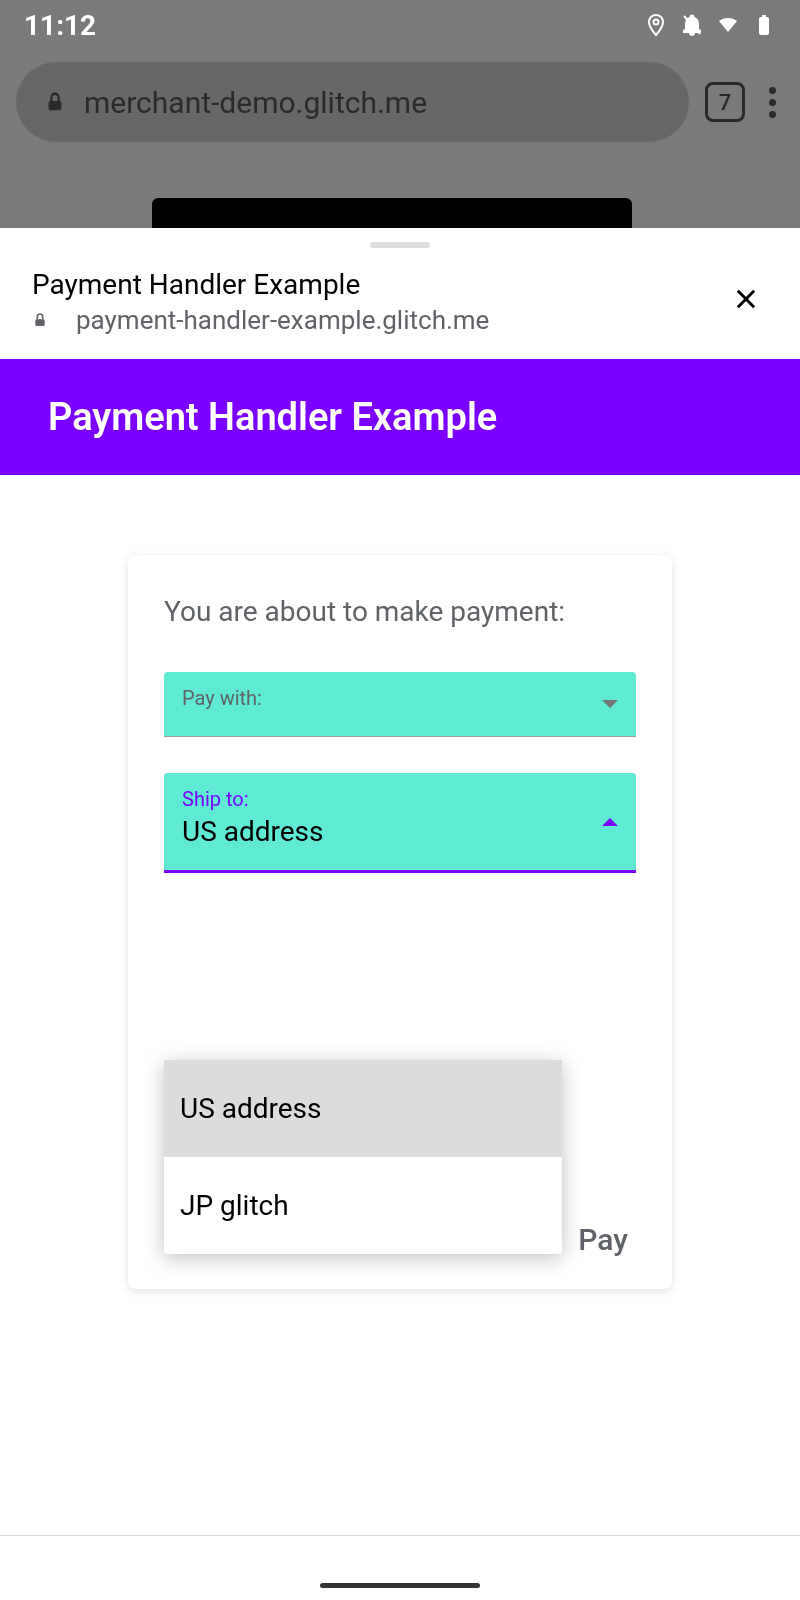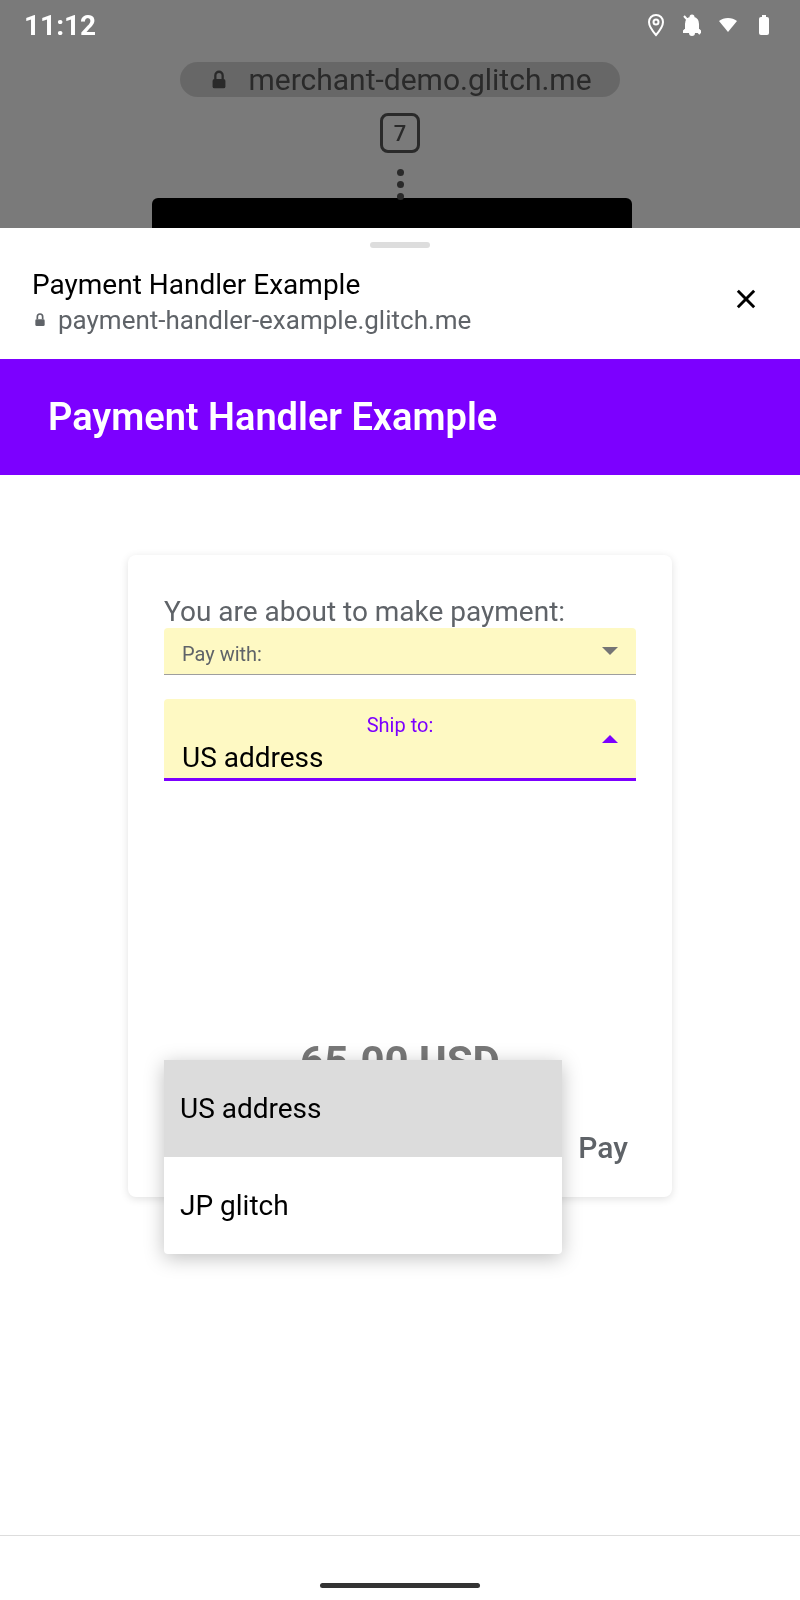--- a/index.html
+++ b/index.html
@@ -5,50 +5,50 @@
     * { margin: 0; padding: 0; box-sizing: border-box; font-family: -apple-system, BlinkMacSystemFont, 'Segoe UI', Roboto, sans-serif; }
     body { width: 800px; height: 1600px; background: #fff; position: relative; overflow: hidden; }
     
     .dimmed-bg { position: absolute; top: 0; left: 0; right: 0; height: 228px; background: #7a7a7a; }
     
     .status-bar { position: absolute; top: 0; left: 0; right: 0; height: 50px; display: flex; align-items: center; justify-content: space-between; padding: 0 24px; color: #fff; z-index: 10; }
     .status-time { font-size: 28px; font-weight: 700; }
     .status-icons { display: flex; gap: 12px; align-items: center; }
     .status-icon { width: 24px; height: 24px; }
     
-    .browser-bar { position: absolute; top: 62px; left: 0; right: 0; display: flex; align-items: center; padding: 0 16px; gap: 16px; z-index: 10; flex-direction: column; }
+    .browser-bar { position: absolute; top: 62px; left: 0; right: 0; display: flex; align-items: center; padding: 0 16px; gap: 16px; z-index: 10; }
     .url-pill { flex: 1; background: rgba(0,0,0,0.15); border-radius: 40px; height: 80px; display: flex; align-items: center; padding: 0 28px; gap: 18px; }
     .lock-small { width: 22px; height: 26px; }
     .url-text { font-size: 30px; color: #2a2a2a; }
     .tab-count { width: 40px; height: 40px; border: 3px solid #2a2a2a; border-radius: 8px; display: flex; align-items: center; justify-content: center; font-size: 22px; font-weight: 500; color: #2a2a2a; }
     .more-dots { display: flex; flex-direction: column; gap: 5px; padding: 0 8px; }
     .dot { width: 7px; height: 7px; background: #2a2a2a; border-radius: 50%; }
     
     .black-strip { position: absolute; top: 198px; left: 152px; width: 480px; height: 30px; background: #000; border-radius: 6px 6px 0 0; }
     
     .sheet { position: absolute; top: 228px; left: 0; right: 0; bottom: 0; background: #fff; border-radius: 28px 28px 0 0; }
     .grabber { width: 60px; height: 6px; background: #ddd; border-radius: 3px; margin: 14px auto 20px; }
     
     .sheet-header { display: flex; justify-content: space-between; align-items: center; padding: 0 32px 24px; }
     .sheet-header-left { display: flex; flex-direction: column; gap: 4px; }
     .sheet-title { font-size: 28px; color: #000; }
-    .sheet-origin { display: flex; align-items: center; gap: 10px; color: #5f6368; font-size: 26px; }
+    .sheet-origin { display: flex; align-items: center; gap: 28px; color: #5f6368; font-size: 26px; }
     .lock-tiny { width: 16px; height: 18px; }
     .close-x { font-size: 32px; color: #000; cursor: pointer; padding: 8px; }
     
     .purple-banner { background: #7c00ff; color: #fff; padding: 36px 48px; font-size: 38px; font-weight: 600; }
     
     .card { margin: 80px 128px 0; background: #fff; border-radius: 8px; box-shadow: 0 2px 8px rgba(0,0,0,0.12); padding: 40px 36px 24px; position: relative; }
     .card-title { font-size: 40px; font-weight: 700; margin-bottom: 28px; }
-    .card-sub { font-size: 28px; color: #5f6368; }
+    .card-sub { font-size: 28px; color: #5f6368; margin-bottom: 44px; }
     
-    .select-field { background: #fef9c3; border-bottom: 1px solid #9e9e9e; padding: 14px 18px 4px; margin-bottom: 24px; position: relative; border-radius: 4px 4px 0 0; }
+    .select-field { background: #5eead4; border-bottom: 1px solid #9e9e9e; padding: 14px 18px 22px; margin-bottom: 36px; position: relative; border-radius: 4px 4px 0 0; }
     .select-field.active { border-bottom: 3px solid #7c00ff; }
     .select-label { font-size: 20px; color: #5f6368; margin-bottom: 4px; }
-    .select-label.active { color: #7c00ff; text-align: center; }
+    .select-label.active { color: #7c00ff; }
     .select-value { font-size: 28px; color: #000; }
     .select-arrow { position: absolute; right: 18px; top: 50%; transform: translateY(-50%); border-left: 8px solid transparent; border-right: 8px solid transparent; }
     .select-arrow.down { border-top: 8px solid #757575; }
     .select-arrow.up { border-bottom: 8px solid #7c00ff; }
     
     .dropdown { position: absolute; left: 36px; top: 505px; width: 398px; background: #fff; border-radius: 4px; box-shadow: 0 4px 20px rgba(0,0,0,0.25); z-index: 50; }
     .dropdown-item { padding: 32px 16px; font-size: 28px; color: #000; cursor: pointer; }
     .dropdown-item.selected { background: #dcdcdc; }
     
     .amount { text-align: center; font-size: 42px; font-weight: 700; color: #787878; margin-top: 256px; }

